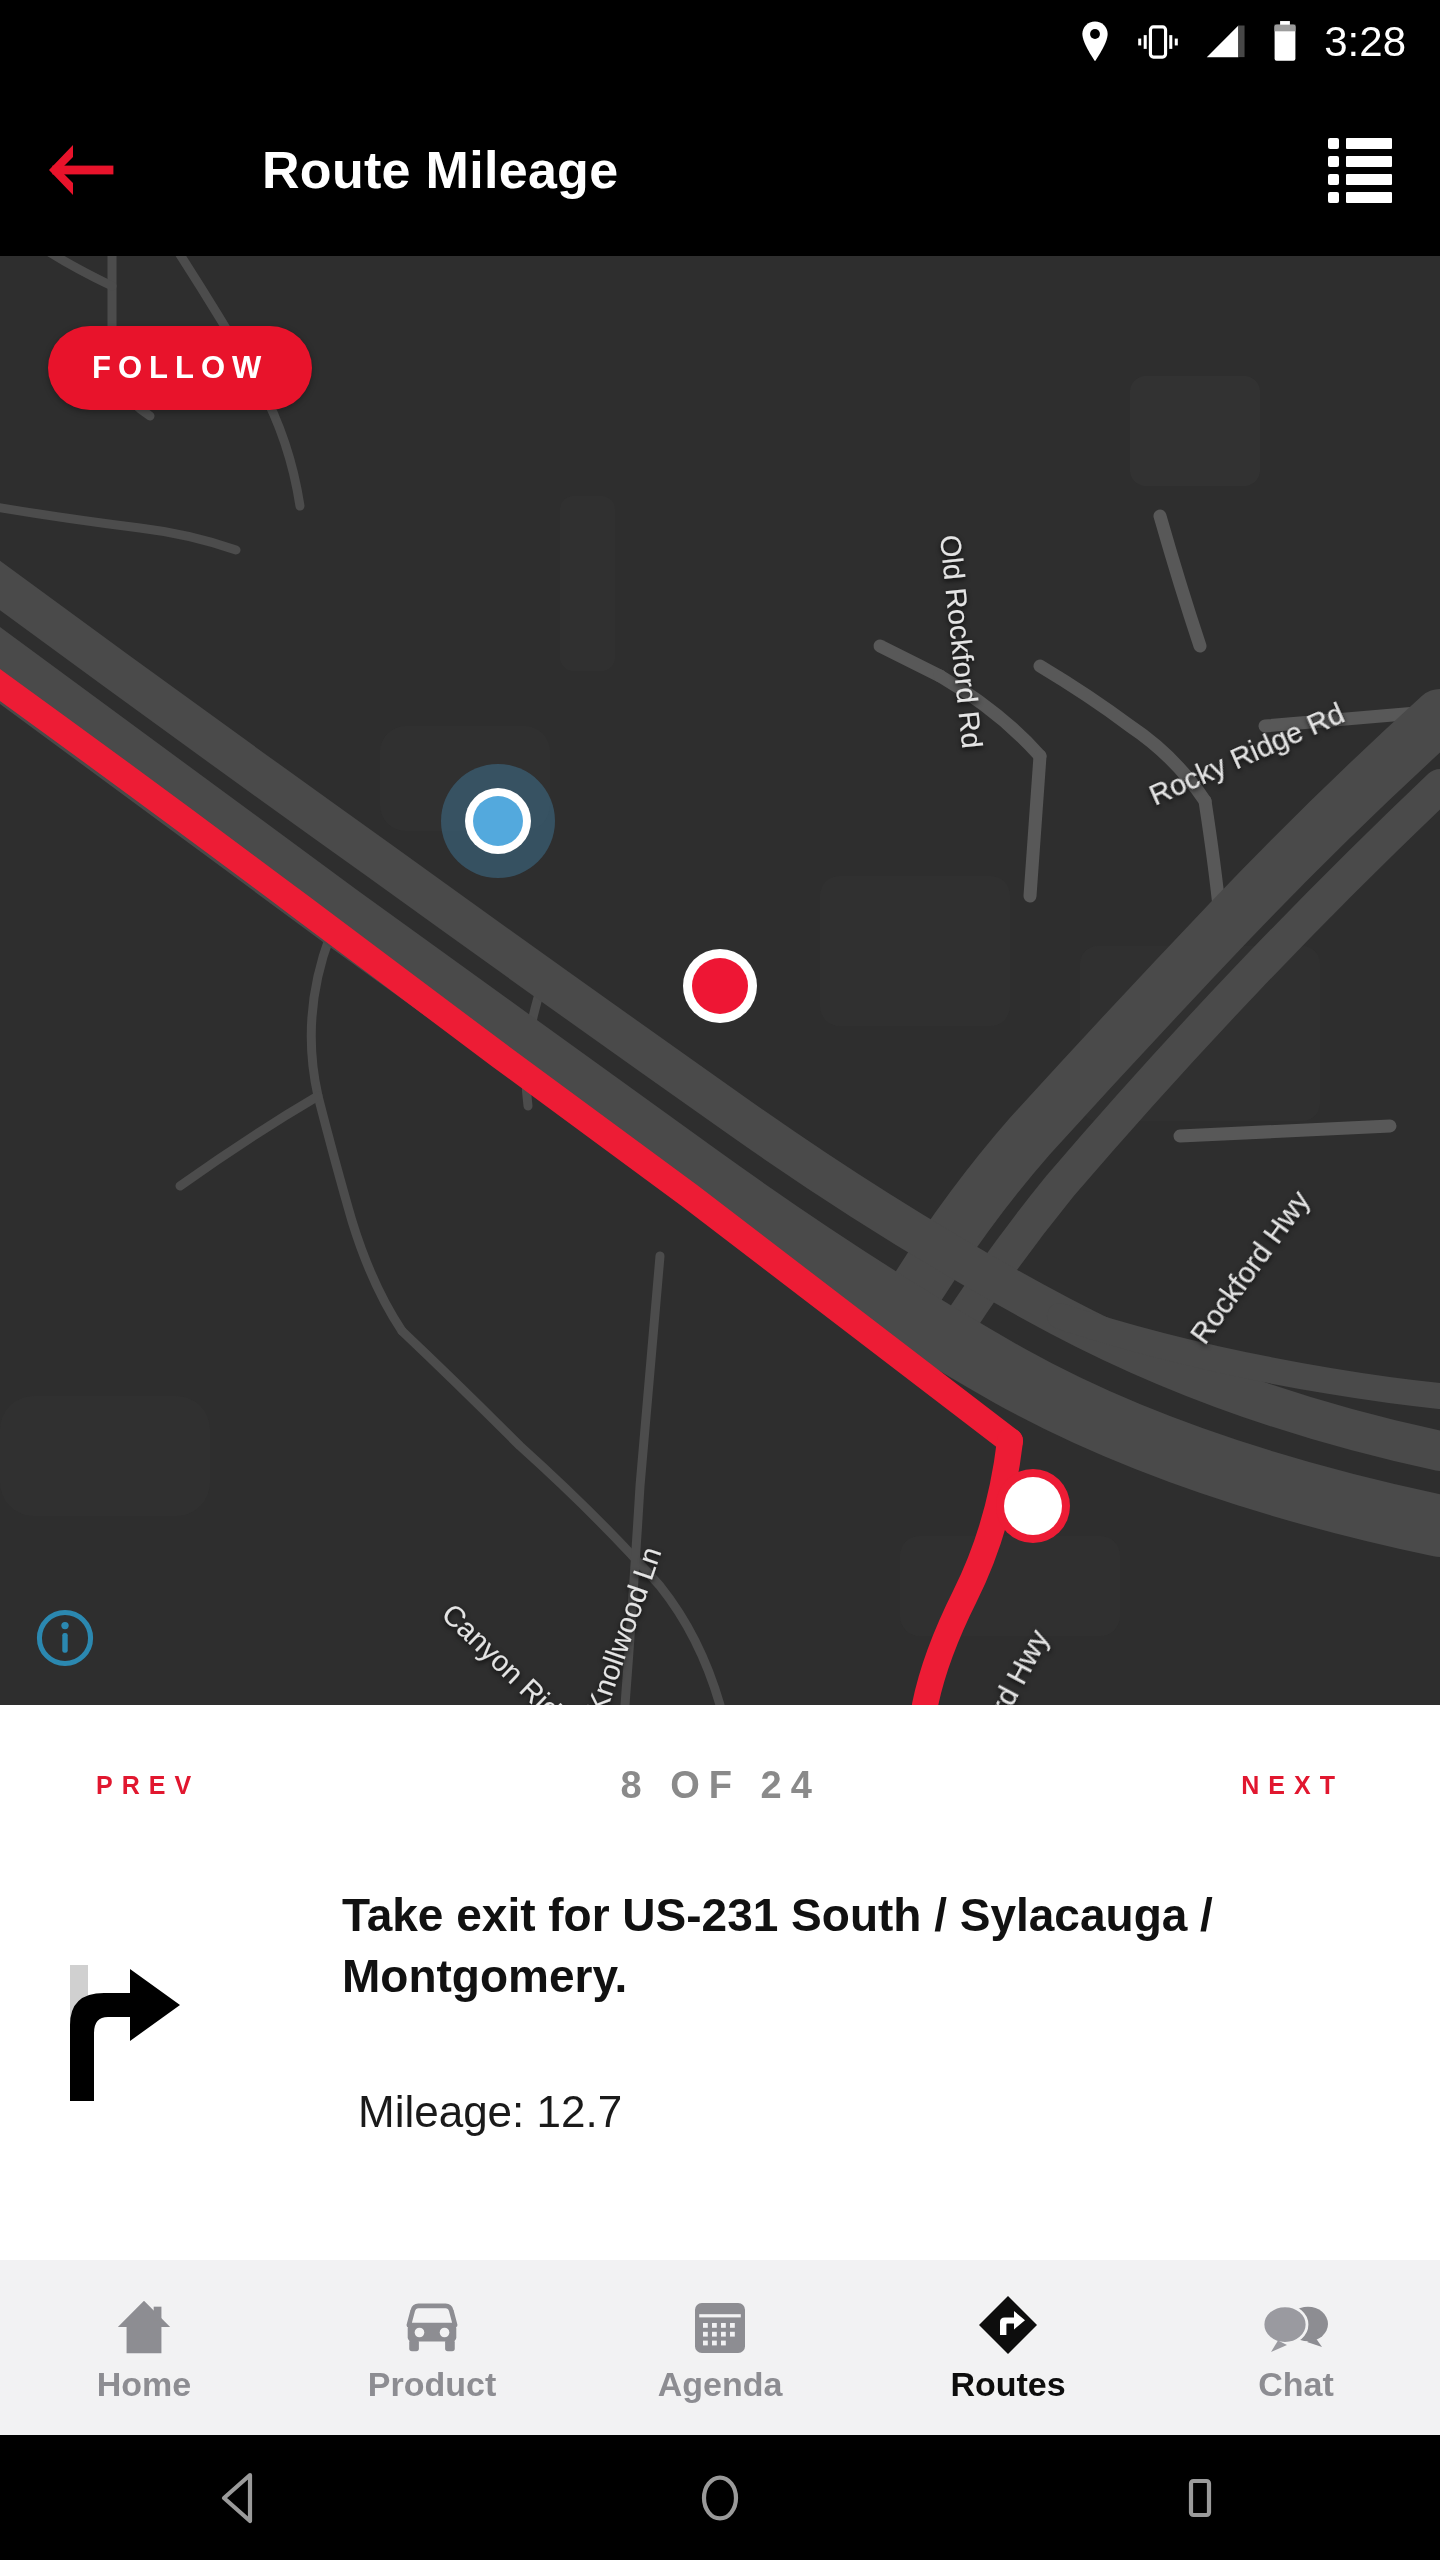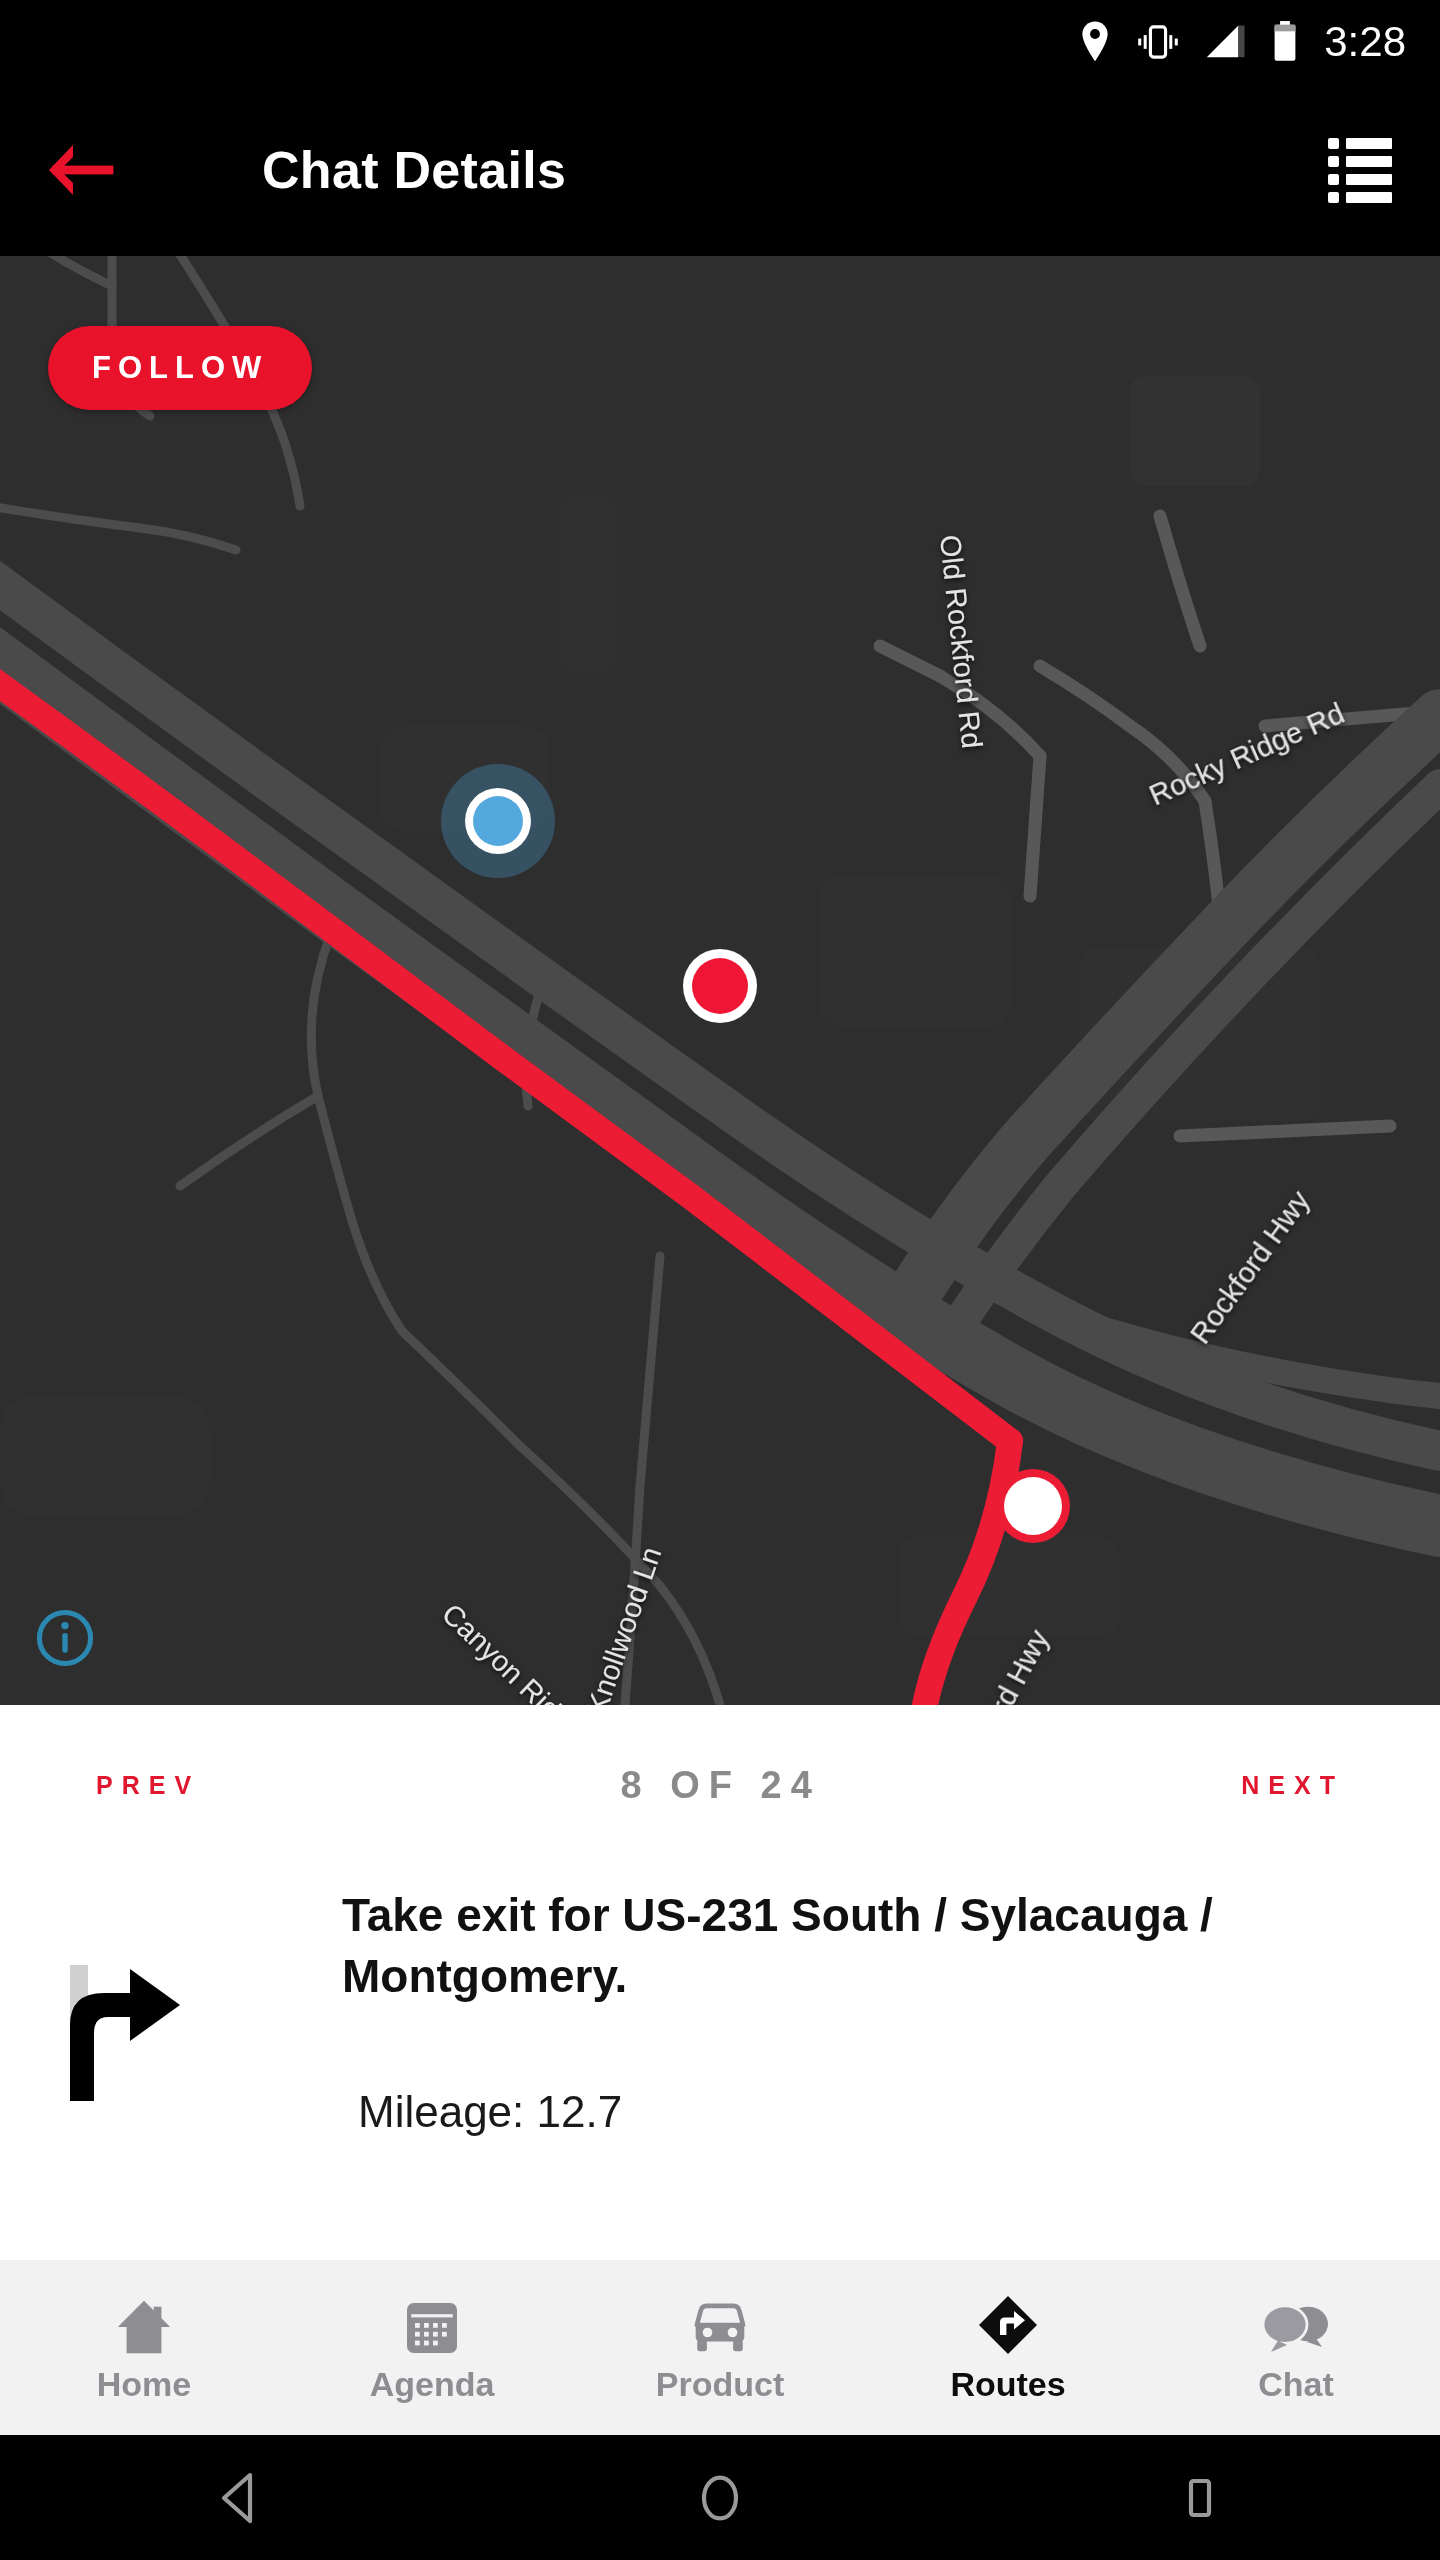--- a/index.html
+++ b/index.html
@@ -299,21 +299,21 @@
     <div class="sb-time">3:28</div>
   </div>
 
   <div class="appbar">
     <div class="back-btn">
       <svg width="76" height="62" viewBox="0 0 38 31">
         <path d="M15.5 3 L3.5 15.5 L15.5 28 L15.5 22 L9 15.5 L15.5 9 Z" fill="#e8132b"></path>
         <rect x="5.2" y="13.3" width="30.5" height="4.4" fill="#e8132b"></rect>
       </svg>
     </div>
-    <div class="appbar-title">Chat Details</div>
+    <div class="appbar-title">Route Mileage</div>
     <div class="menu-btn">
       <div>
         <div class="menu-row">
             <div class="menu-dot"></div>
             <div class="menu-line"></div>
           </div>
         <div class="menu-row">
             <div class="menu-dot"></div>
             <div class="menu-line"></div>
           </div>
@@ -444,20 +444,34 @@
   <div class="tabbar">
 
     <div class="tab">
       <div class="tab-ico">
         <svg width="62" height="60" viewBox="0 0 32 31">
           <path d="M16 2 L2.5 15.5 L7 15.5 L7 29 L25 29 L25 15.5 L29.5 15.5 Z" fill="#8d8d92"></path>
           <rect x="21" y="5" width="4" height="7" fill="#8d8d92"></rect>
         </svg>
       </div>
       <div class="tab-label">Home</div>
+    </div>
+
+    <div class="tab">
+      <div class="tab-ico">
+        <svg width="66" height="54" viewBox="0 0 34 28">
+          <path d="M7 4 Q7.6 1.5 10 1.5 L24 1.5 Q26.4 1.5 27 4 L29 11.5 L5 11.5 Z" fill="none" stroke="#8d8d92" stroke-width="2.4" stroke-linejoin="round"></path>
+          <rect x="4.4" y="11" width="25.2" height="9" rx="2.2" fill="#8d8d92"></rect>
+          <rect x="5.2" y="19" width="5" height="6" rx="1.4" fill="#8d8d92"></rect>
+          <rect x="23.8" y="19" width="5" height="6" rx="1.4" fill="#8d8d92"></rect>
+          <circle cx="10.5" cy="15.3" r="2.5" fill="#f2f2f3"></circle>
+          <circle cx="23.5" cy="15.3" r="2.5" fill="#f2f2f3"></circle>
+        </svg>
+      </div>
+      <div class="tab-label">Product</div>
     </div>
 
     <div class="tab">
       <div class="tab-ico">
         <svg width="60" height="58" viewBox="0 0 30 29">
           <rect x="2.5" y="2" width="25" height="25" rx="3.4" fill="#8d8d92"></rect>
           <rect x="4.6" y="7.6" width="20.8" height="1.6" fill="#f2f2f3"></rect>
           <g fill="#f2f2f3">
             <rect x="6.5" y="12" width="2.4" height="2.4"></rect>
               <rect x="11" y="12" width="2.4" height="2.4"></rect>
@@ -469,34 +483,20 @@
               <rect x="20" y="16.4" width="2.4" height="2.4"></rect>
             <rect x="6.5" y="20.8" width="2.4" height="2.4"></rect>
               <rect x="11" y="20.8" width="2.4" height="2.4"></rect>
             <rect x="15.5" y="20.8" width="2.4" height="2.4"></rect>
           </g>
         </svg>
       </div>
       <div class="tab-label">Agenda</div>
     </div>
 
-    <div class="tab">
-      <div class="tab-ico">
-        <svg width="66" height="54" viewBox="0 0 34 28">
-          <path d="M7 4 Q7.6 1.5 10 1.5 L24 1.5 Q26.4 1.5 27 4 L29 11.5 L5 11.5 Z" fill="none" stroke="#8d8d92" stroke-width="2.4" stroke-linejoin="round"></path>
-          <rect x="4.4" y="11" width="25.2" height="9" rx="2.2" fill="#8d8d92"></rect>
-          <rect x="5.2" y="19" width="5" height="6" rx="1.4" fill="#8d8d92"></rect>
-          <rect x="23.8" y="19" width="5" height="6" rx="1.4" fill="#8d8d92"></rect>
-          <circle cx="10.5" cy="15.3" r="2.5" fill="#f2f2f3"></circle>
-          <circle cx="23.5" cy="15.3" r="2.5" fill="#f2f2f3"></circle>
-        </svg>
-      </div>
-      <div class="tab-label">Product</div>
-    </div>
-
     <div class="tab active">
       <div class="tab-ico">
         <svg width="64" height="64" viewBox="0 0 32 32">
           <path d="M16 1.5 L30.5 16 L16 30.5 L1.5 16 Z" fill="#0d0d0d"></path>
           <path d="M12 21 L12 14.5 Q12 12.2 14.4 12.2 L19 12.2 L19 9 L24.5 13.6 L19 18.2 L19 15.2 L15.6 15.2 Q15.2 15.2 15.2 15.8 L15.2 21 Z" fill="#ffffff"></path>
         </svg>
       </div>
       <div class="tab-label">Routes</div>
     </div>
 

